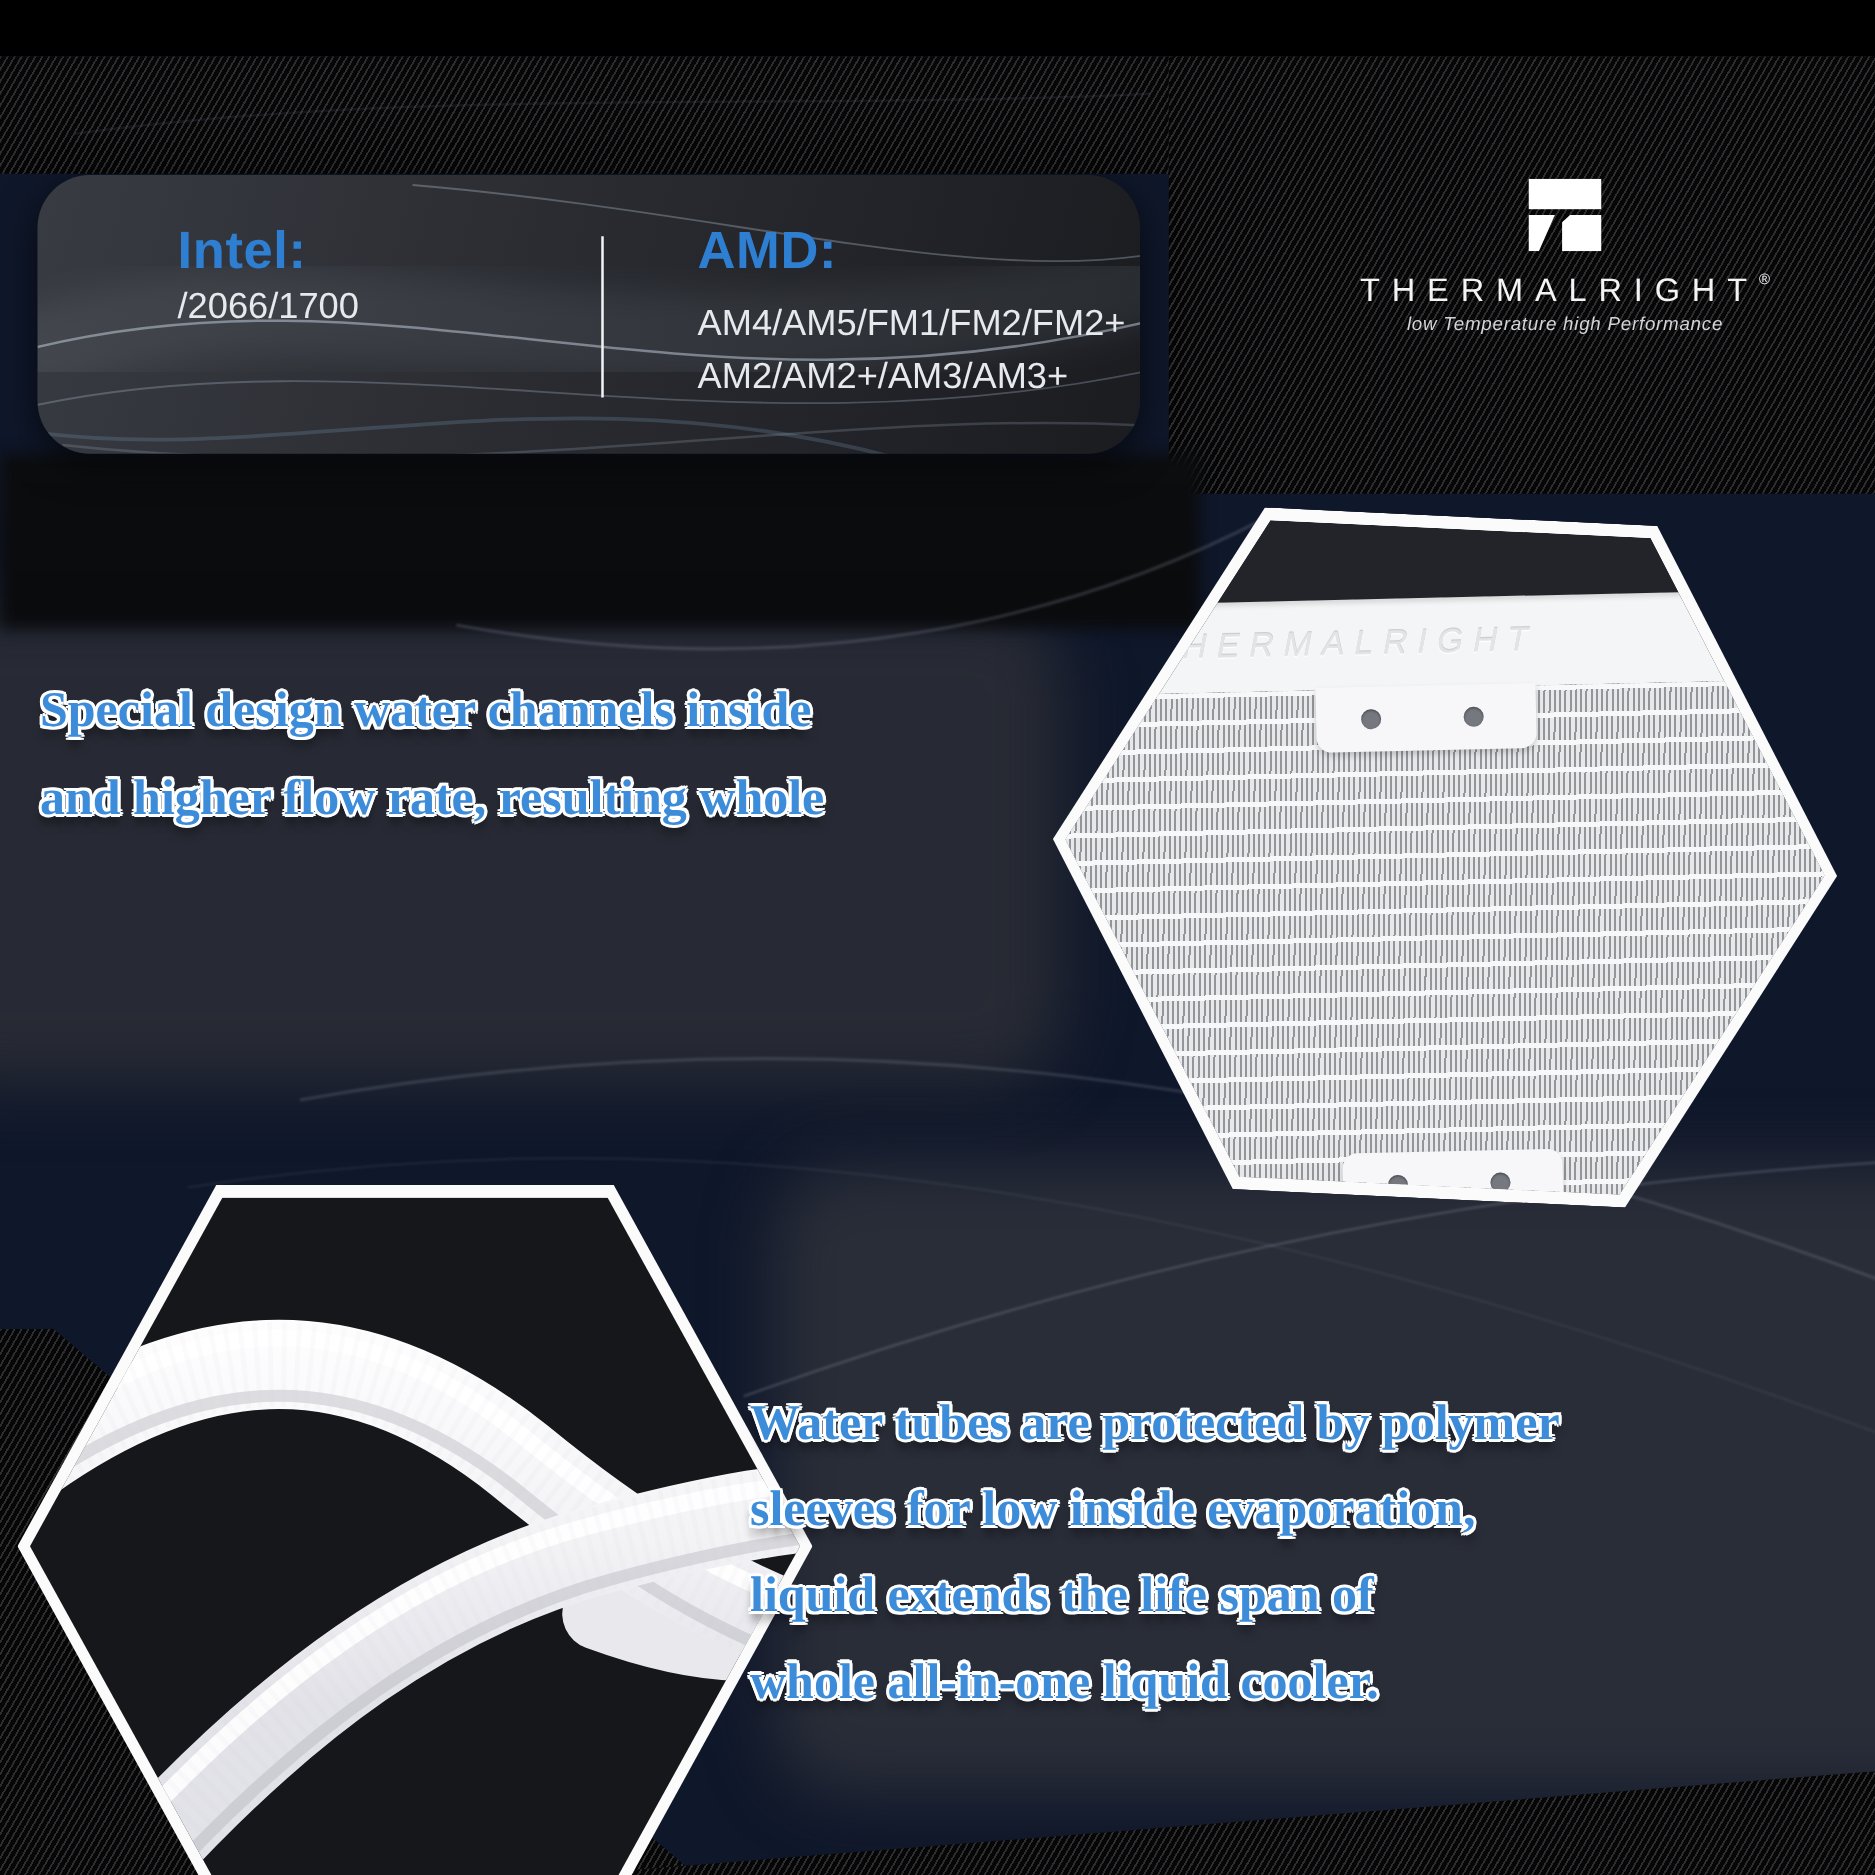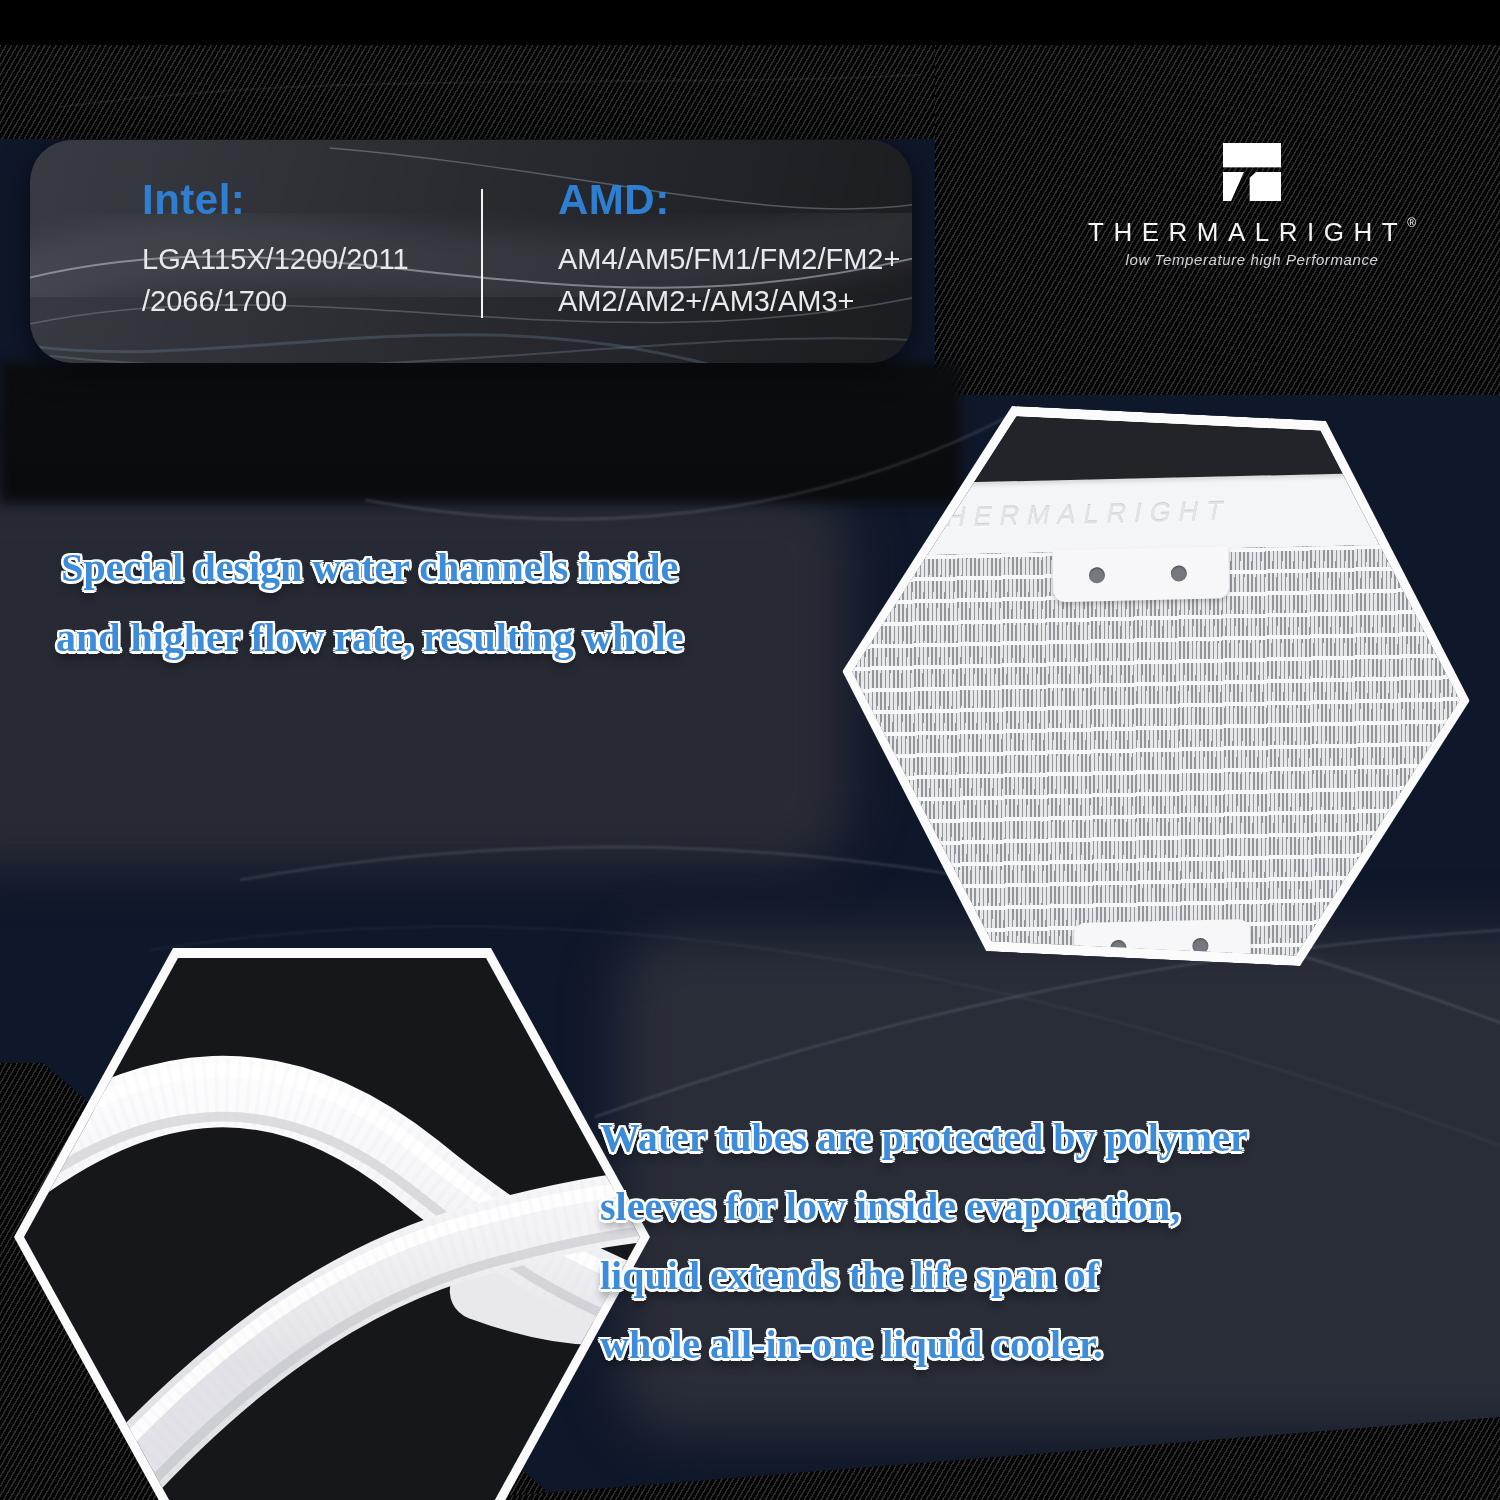--- a/index.html
+++ b/index.html
@@ -48,21 +48,21 @@
     white-space:nowrap;line-height:26px;}
   .brand-reg{font-size:12px;vertical-align:14px;letter-spacing:0;}
   .brand-tagline{color:#d3d4d7;font-size:15px;letter-spacing:.6px;margin-top:6px;white-space:nowrap;font-style:italic;}
   
   .feature{position:absolute;font-family:"Liberation Serif",serif;font-weight:bold;
     font-size:40px;color:#3c8cd9;}
   .feature .fline{line-height:70px;white-space:nowrap;
     text-shadow:-2px -2px 0 #fff,2px -2px 0 #fff,-2px 2px 0 #fff,2px 2px 0 #fff,
       -2.5px 0 0 #fff,2.5px 0 0 #fff,0 -2.5px 0 #fff,0 2.5px 0 #fff,
       0 7px 8px rgba(0,0,0,.5);}
-  .feature-left{left:56px;top:488px;text-align:center;}
+  .feature-left{left:32px;top:488px;text-align:left;}
   .feature-right{left:600px;top:1058px;width:830px;text-align:left;}
   .feature-right .fline{line-height:69px;}
   
   .hex{position:absolute;clip-path:polygon(25% 0,75% 0,100% 50%,75% 100%,25% 100%,0 50%);
     background:#fbfbfc;}
   .hex-inner{position:absolute;inset:10px;
     clip-path:polygon(25% 0,75% 0,100% 50%,75% 100%,25% 100%,0 50%);
     background:#16171b;overflow:hidden;}
   .hex-left{left:14px;top:903px;width:636px;height:578px;}
   .hex-right{left:842px;top:368px;width:628px;height:546px;transform:rotate(2.7deg);}
@@ -128,21 +128,20 @@
         </defs>
       <path d="M-20 150 C240 40 420 205 910 80" fill="none" stroke="rgba(205,215,230,.08)" stroke-width="70" filter="url(#b2)"></path>
       <path d="M-10 140 C300 62 520 212 910 112" fill="none" stroke="rgba(214,227,242,.45)" stroke-width="2" filter="url(#b3)"></path>
       <path d="M-10 186 C280 122 560 232 910 152" fill="none" stroke="rgba(188,202,222,.28)" stroke-width="1.5" filter="url(#b3)"></path>
       <path d="M20 216 C350 252 650 182 910 202" fill="none" stroke="rgba(168,182,200,.22)" stroke-width="2" filter="url(#b3)"></path>
       <path d="M300 8 C560 30 760 92 910 60" fill="none" stroke="rgba(200,212,230,.3)" stroke-width="1.5" filter="url(#b3)"></path>
       <path d="M-10 205 C200 235 420 150 700 230" fill="none" stroke="rgba(120,150,180,.25)" stroke-width="3" filter="url(#b3)"></path>
     </svg>
     <div class="cpu-col col-intel">
       <div class="cpu-label">Intel:</div>
-      <div class="cpu-line first">LGA115X/1200/2011</div>
       <div class="cpu-line">/2066/1700</div>
     </div>
     <div class="card-divider"></div>
     <div class="cpu-col col-amd">
       <div class="cpu-label">AMD:</div>
       <div class="cpu-line first">AM4/AM5/FM1/FM2/FM2+</div>
       <div class="cpu-line">AM2/AM2+/AM3/AM3+</div>
     </div>
   </div>
 

